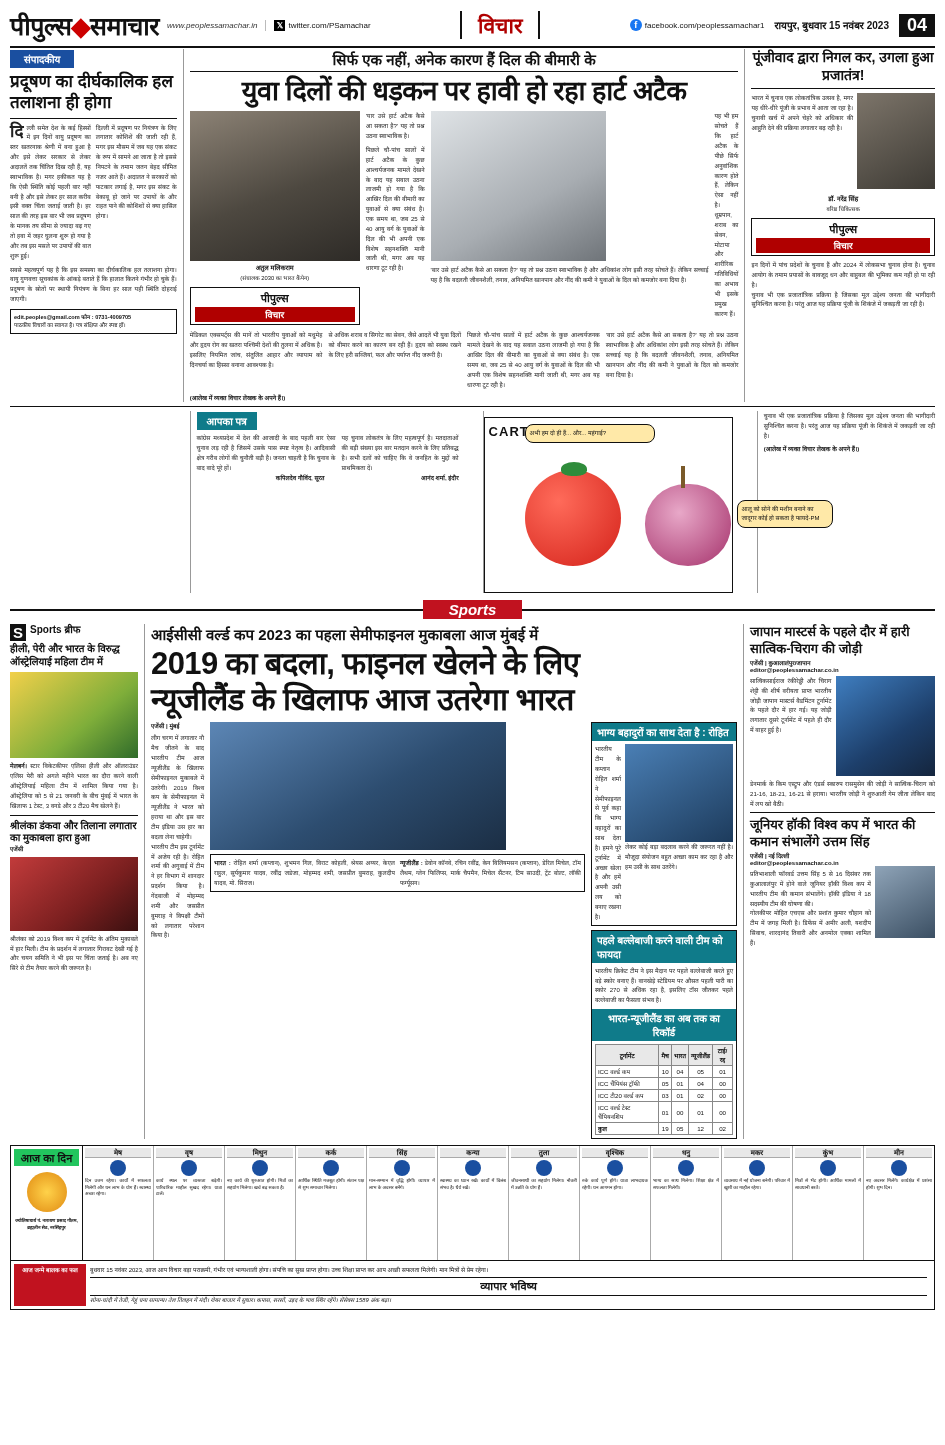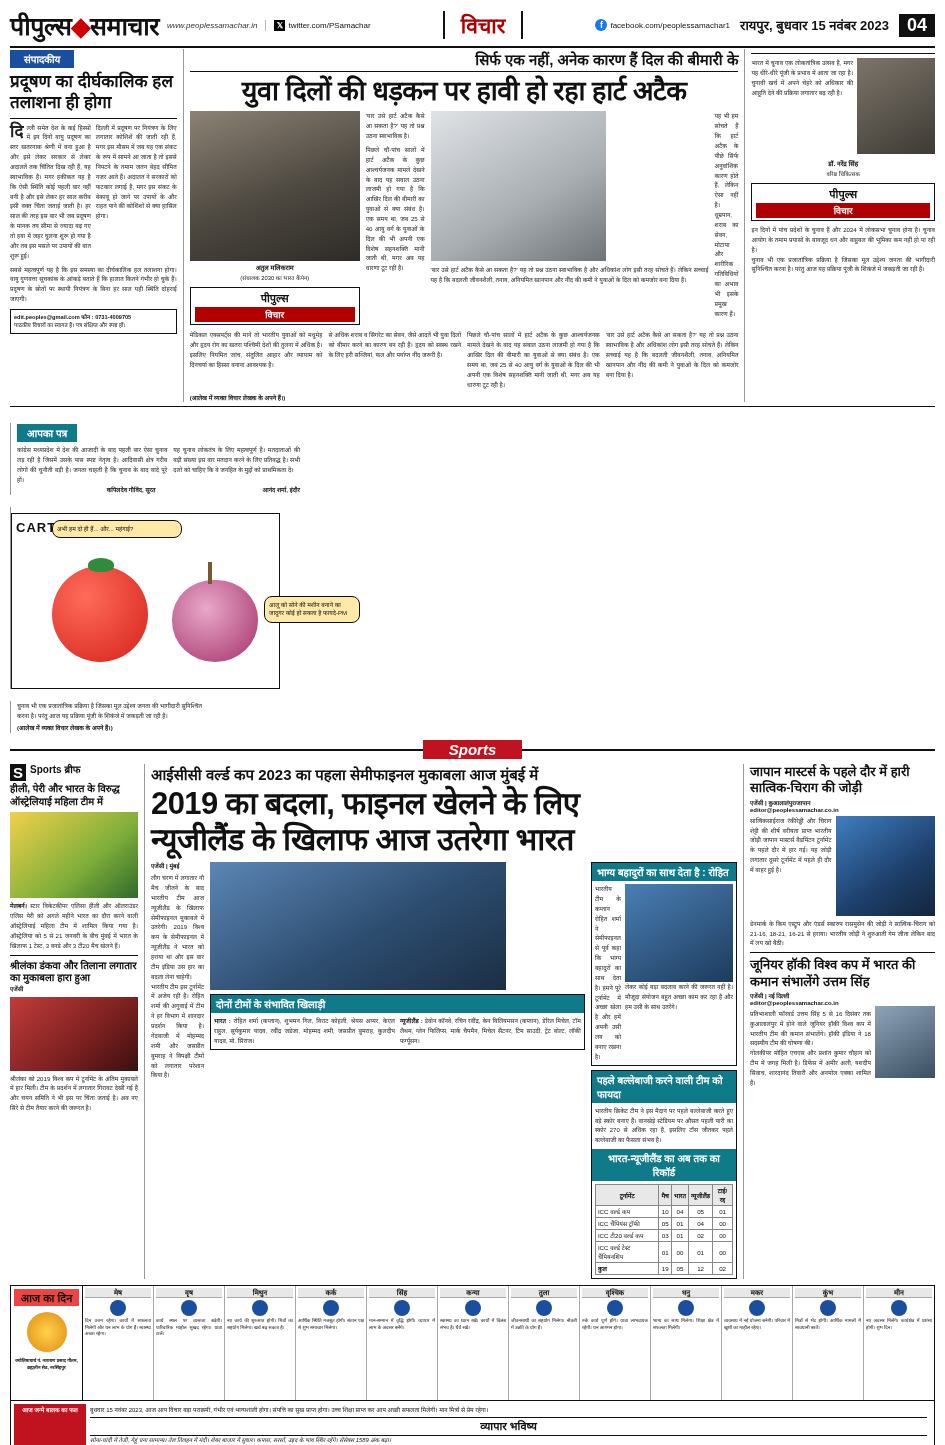--- a/index.html
+++ b/index.html
@@ -22,21 +22,21 @@
   .logo-main { font-size: 25px; font-weight: bold; letter-spacing:-0.5px; }
   .logo-main .red { color:#cc0000; }
   .mh-url { font-size: 8px; color:#333;font-style:italic; }
   .mh-x { display:flex; align-items:center; gap:3px; font-size:8px; border-left:1px solid #bbb; padding-left:8px;}
   .x-badge { background:#000; color:#fff; font-size:8px; width:11px; height:11px; display:flex; align-items:center; justify-content:center; font-weight:bold;}
   .mh-center { text-align:center; }
   .vichar { font-size: 21px; font-weight:bold; color:#b00000; border-left:2px solid #111; border-right:2px solid #111; padding:0 16px;}
   .mh-right { display:flex; align-items:center; gap:10px; }
   .fb-badge { width:12px;height:12px;border-radius:50%;background:#1877f2;color:#fff;font-size:9px;display:flex;align-items:center;justify-content:center;font-weight:bold;}
   .mh-fb { font-size:8px; display:flex; align-items:center; gap:3px;}
-  .mh-date { font-size:13px; font-weight:bold;}
+  .mh-date { font-size:10px; font-weight:bold;}
   .page-no { background:#111;color:#fff;font-size:18px;font-weight:bold;padding:1px 8px;}
 
   
   .top-section { display:flex; gap:6px; margin-top:1px; }
   .col-left { width: 168px; }
   .col-mid { width: 560px; }
   .col-right { width: 192px; }
 
   .rule-v { border-left:1px solid #999; }
 
@@ -53,21 +53,21 @@
   .rtxt { font-size:6.1px; line-height:1.62; text-align:justify; color:#222; hyphens:auto; }
   .dropcap::first-letter { font-size:17px; font-weight:bold; float:left; line-height:0.85; padding:2px 3px 0 0; }
 
   .edit-cols { display:flex; gap:5px; margin-top:4px; }
   .edit-cols > div { flex:1; }
 
   .mail-box { border:1px solid #111; padding:3px; font-size:5.6px; line-height:1.5; margin-top:5px; }
   .mail-line { font-weight:bold; font-size:5.6px; }
 
   
-  .kicker { text-align:right; font-size:15px; font-weight:bold; border-bottom:1px solid #111; padding-bottom:2px;}
+  .kicker { text-align:center; font-size:15px; font-weight:bold; border-bottom:1px solid #111; padding-bottom:2px;}
   .main-head { text-align:center; font-size:27px; font-weight:bold; letter-spacing:-0.5px; margin:5px 0 6px; line-height:1.05;}
   .mid-grid { display:flex; gap:6px; }
   .photo {
     background:#c9cfd4; position:relative; overflow:hidden;
   }
   .photo.doc { width:170px; height:150px; background:linear-gradient(160deg,#8c8275,#4d4840 55%,#2e2b27); }
   .photo.hand { width:175px; height:150px; background:linear-gradient(150deg,#dfe3e6,#a8adb2 60%,#6f7479); }
   .cap { font-size:6.5px; text-align:center; font-weight:bold; padding-top:2px;}
   .logo-mini { border:1px solid #111; padding:2px 4px; margin-top:5px; text-align:center;}
   .logo-mini .l1 { font-size:11px; font-weight:bold;}
@@ -120,21 +120,21 @@
   .tbl td.l { text-align:left; }
 
   .box-hd { background:#0f7b8a; color:#fff; font-size:10px; font-weight:bold; padding:2px 5px; }
   .box-o { border:1px solid #111; padding:3px; }
 
   .byline { font-size:6px; font-weight:bold; }
 
   
   .horo { border:1px solid #111; margin-top:6px; display:flex; height:116px; }
   .horo-left { width:72px; border-right:1px solid #111; padding:3px; text-align:center;}
-  .horo-ttl { background:#ef4444; font-size:11px; font-weight:bold; padding:1px 0; }
+  .horo-ttl { background:#22c55e; font-size:11px; font-weight:bold; padding:1px 0; }
   .horo-sun { width:40px;height:40px;border-radius:50%;background:radial-gradient(circle,#ffd24a,#e08a12);margin:6px auto;}
   .zodiac { flex:1; border-right:1px solid #aaa; padding:2px; }
   .zodiac:last-child{border-right:none;}
   .z-name { background:#e8e8e8; font-size:7px; font-weight:bold; text-align:center; border-bottom:1px solid #aaa;}
   .z-ico { width:16px;height:16px;border-radius:50%;background:#1a4fa0;margin:2px auto;}
   .z-txt { font-size:4.6px; line-height:1.42; text-align:justify;}
 
   .footer-note{border:1px solid #111;border-top:none;font-size:6px;padding:3px;line-height:1.5;display:flex;}
   .footer-note .fl{width:72px;background:#c1121f;color:#fff;font-weight:bold;text-align:center;padding:2px;}
   .vyapar{text-align:center;font-size:11px;font-weight:bold;border-top:1px solid #111;border-bottom:1px solid #111;margin-top:2px;}
@@ -216,39 +216,40 @@
       <div class="mid-text-cols">
         <div class="rtxt">मेडिकल एक्सपर्ट्स की मानें तो भारतीय युवाओं को मधुमेह और हृदय रोग का खतरा पश्चिमी देशों की तुलना में अधिक है। इसलिए नियमित जांच, संतुलित आहार और व्यायाम को दिनचर्या का हिस्सा बनाना आवश्यक है।</div>
         <div class="rtxt">से अधिक शराब व सिगरेट का सेवन, जैसे आदतें भी युवा दिलों को बीमार करने का कारण बन रही हैं। हृदय को स्वस्थ रखने के लिए हरी सब्जियां, फल और पर्याप्त नींद जरूरी है।</div>
         <div class="rtxt">पिछले चौ-पांच सालों में हार्ट अटैक के कुछ आश्चर्यजनक मामले देखने के बाद यह सवाल उठना लाजमी हो गया है कि आखिर दिल की बीमारी का युवाओं से क्या संबंध है। एक समय था, जब 25 से 40 आयु वर्ग के युवाओं के दिल की भी अपनी एक विशेष सहनशक्ति मानी जाती थी, मगर अब यह धारणा टूट रही है।</div>
         <div class="rtxt">'बार उसे हार्ट अटैक कैसे आ सकता है?' यह तो प्रश्न उठना स्वाभाविक है और अधिकांश लोग इसी तरह सोचते हैं। लेकिन सच्चाई यह है कि बदलती जीवनशैली, तनाव, अनियमित खानपान और नींद की कमी ने युवाओं के दिल को कमजोर बना दिया है।</div>
       </div>
       <div class="rtxt" style="margin-top:3px;font-weight:bold">(आलेख में व्यक्त विचार लेखक के अपने हैं।)</div>
     </div>
 
     <div class="col-right rule-v" style="padding-left:6px">
+      <div class="rt-head">पूंजीवाद द्वारा निगल कर, उगला हुआ प्रजातंत्र!</div>
       <div class="hr-thin"></div>
       <div>
         <div class="photo dr"></div>
         <div class="rtxt">भारत में चुनाव एक लोकतांत्रिक उत्सव है, मगर यह धीरे-धीरे पूंजी के प्रभाव में आता जा रहा है। चुनावी खर्च में अपने चेहरे को अधिकार की आहुति देने की प्रक्रिया लगातार बढ़ रही है।</div>
         <div class="cap" style="clear:both">डॉ. नरेंद्र सिंह</div>
         <div class="cap" style="font-weight:normal;font-size:5.8px">वरिष्ठ चिकित्सक</div>
         <div class="logo-mini">
           <div class="l1">पीपुल्स</div>
           <div class="l2">विचार</div>
         </div>
         <div class="rtxt" style="margin-top:4px">इन दिनों में पांच प्रदेशों के चुनाव हैं और 2024 में लोकसभा चुनाव होना है। चुनाव आयोग के तमाम प्रयासों के बावजूद धन और बाहुबल की भूमिका कम नहीं हो पा रही है।</div>
         <div class="rtxt">चुनाव भी एक प्रजातांत्रिक प्रक्रिया है जिसका मूल उद्देश्य जनता की भागीदारी सुनिश्चित करना है। परंतु आज यह प्रक्रिया पूंजी के शिकंजे में जकड़ती जा रही है।</div>
       </div>
     </div>
   </div>
 
   <div class="hr-thin"></div>
 
-  <div style="display:flex; gap:12px;flex-direction:column;">
+  <div style="display:flex; gap:24px;">
     <div style="width:168px"></div>
     <div style="width:290px; padding-left:6px" class="rule-v">
       <div class="tag-teal">आपका पत्र</div>
       <div style="display:flex;gap:6px;margin-top:3px">
         <div class="rtxt">कांग्रेस मध्यप्रदेश में देश की आजादी के बाद पहली बार ऐसा चुनाव लड़ रही है जिसमें उसके पास स्पष्ट नेतृत्व है। आदिवासी क्षेत्र गरीब लोगों की चुनौती बड़ी है। जनता चाहती है कि चुनाव के बाद वादे पूरे हों।</div>
         <div class="rtxt">यह चुनाव लोकतंत्र के लिए महत्वपूर्ण है। मतदाताओं की बड़ी संख्या इस बार मतदान करने के लिए प्रतिबद्ध है। सभी दलों को चाहिए कि वे जनहित के मुद्दों को प्राथमिकता दें।</div>
       </div>
       <div style="display:flex;gap:6px">
         <div class="rtxt" style="text-align:right;flex:1;font-weight:bold">कपिलदेव गौविंद, सूरत</div>
         <div class="rtxt" style="text-align:right;flex:1;font-weight:bold">आनंद शर्मा, इंदौर</div>
@@ -301,21 +302,20 @@
 
       <div class="sp-cols">
         <div style="width:108px">
           <div class="byline"><span>एजेंसी</span> | <span>मुंबई</span></div>
           <div class="rtxt" style="margin-top:3px">लीग चरण में लगातार नौ मैच जीतने के बाद भारतीय टीम आज न्यूजीलैंड के खिलाफ सेमीफाइनल मुकाबले में उतरेगी। 2019 विश्व कप के सेमीफाइनल में न्यूजीलैंड ने भारत को हराया था और इस बार टीम इंडिया उस हार का बदला लेना चाहेगी।</div>
           <div class="rtxt">भारतीय टीम इस टूर्नामेंट में अजेय रही है। रोहित शर्मा की अगुवाई में टीम ने हर विभाग में शानदार प्रदर्शन किया है। गेंदबाजी में मोहम्मद शमी और जसप्रीत बुमराह ने विपक्षी टीमों को लगातार परेशान किया है।</div>
         </div>
         <div>
           <div class="photo team"></div>
           <div class="box-o" style="margin-top:4px">
-            <div class="box-hd" style="margin:-3px -3px 3px -3px">दोनों टीमों के संभावित खिलाड़ी</div>
             <div style="display:flex;gap:5px">
               <div class="rtxt" style="flex:1"><b>भारत :</b> <span>रोहित शर्मा (कप्तान), शुभमन गिल, विराट कोहली, श्रेयस अय्यर, केएल राहुल, सूर्यकुमार यादव, रवींद्र जडेजा, मोहम्मद शमी, जसप्रीत बुमराह, कुलदीप यादव, मो. सिराज।</span></div>
               <div class="rtxt" style="flex:1"><b>न्यूजीलैंड :</b> <span>डेवोन कॉनवे, रचिन रवींद्र, केन विलियमसन (कप्तान), डेरिल मिचेल, टॉम लैथम, ग्लेन फिलिप्स, मार्क चैपमैन, मिचेल सैंटनर, टिम साउदी, ट्रेंट बोल्ट, लॉकी फर्ग्यूसन।</span></div>
             </div>
           </div>
         </div>
         <div style="flex:1">
           <div class="box-o">
             <div class="box-hd" style="margin:-3px -3px 3px -3px">भाग्य बहादुरों का साथ देता है : रोहित</div>
             <div style="display:flex;gap:4px">

